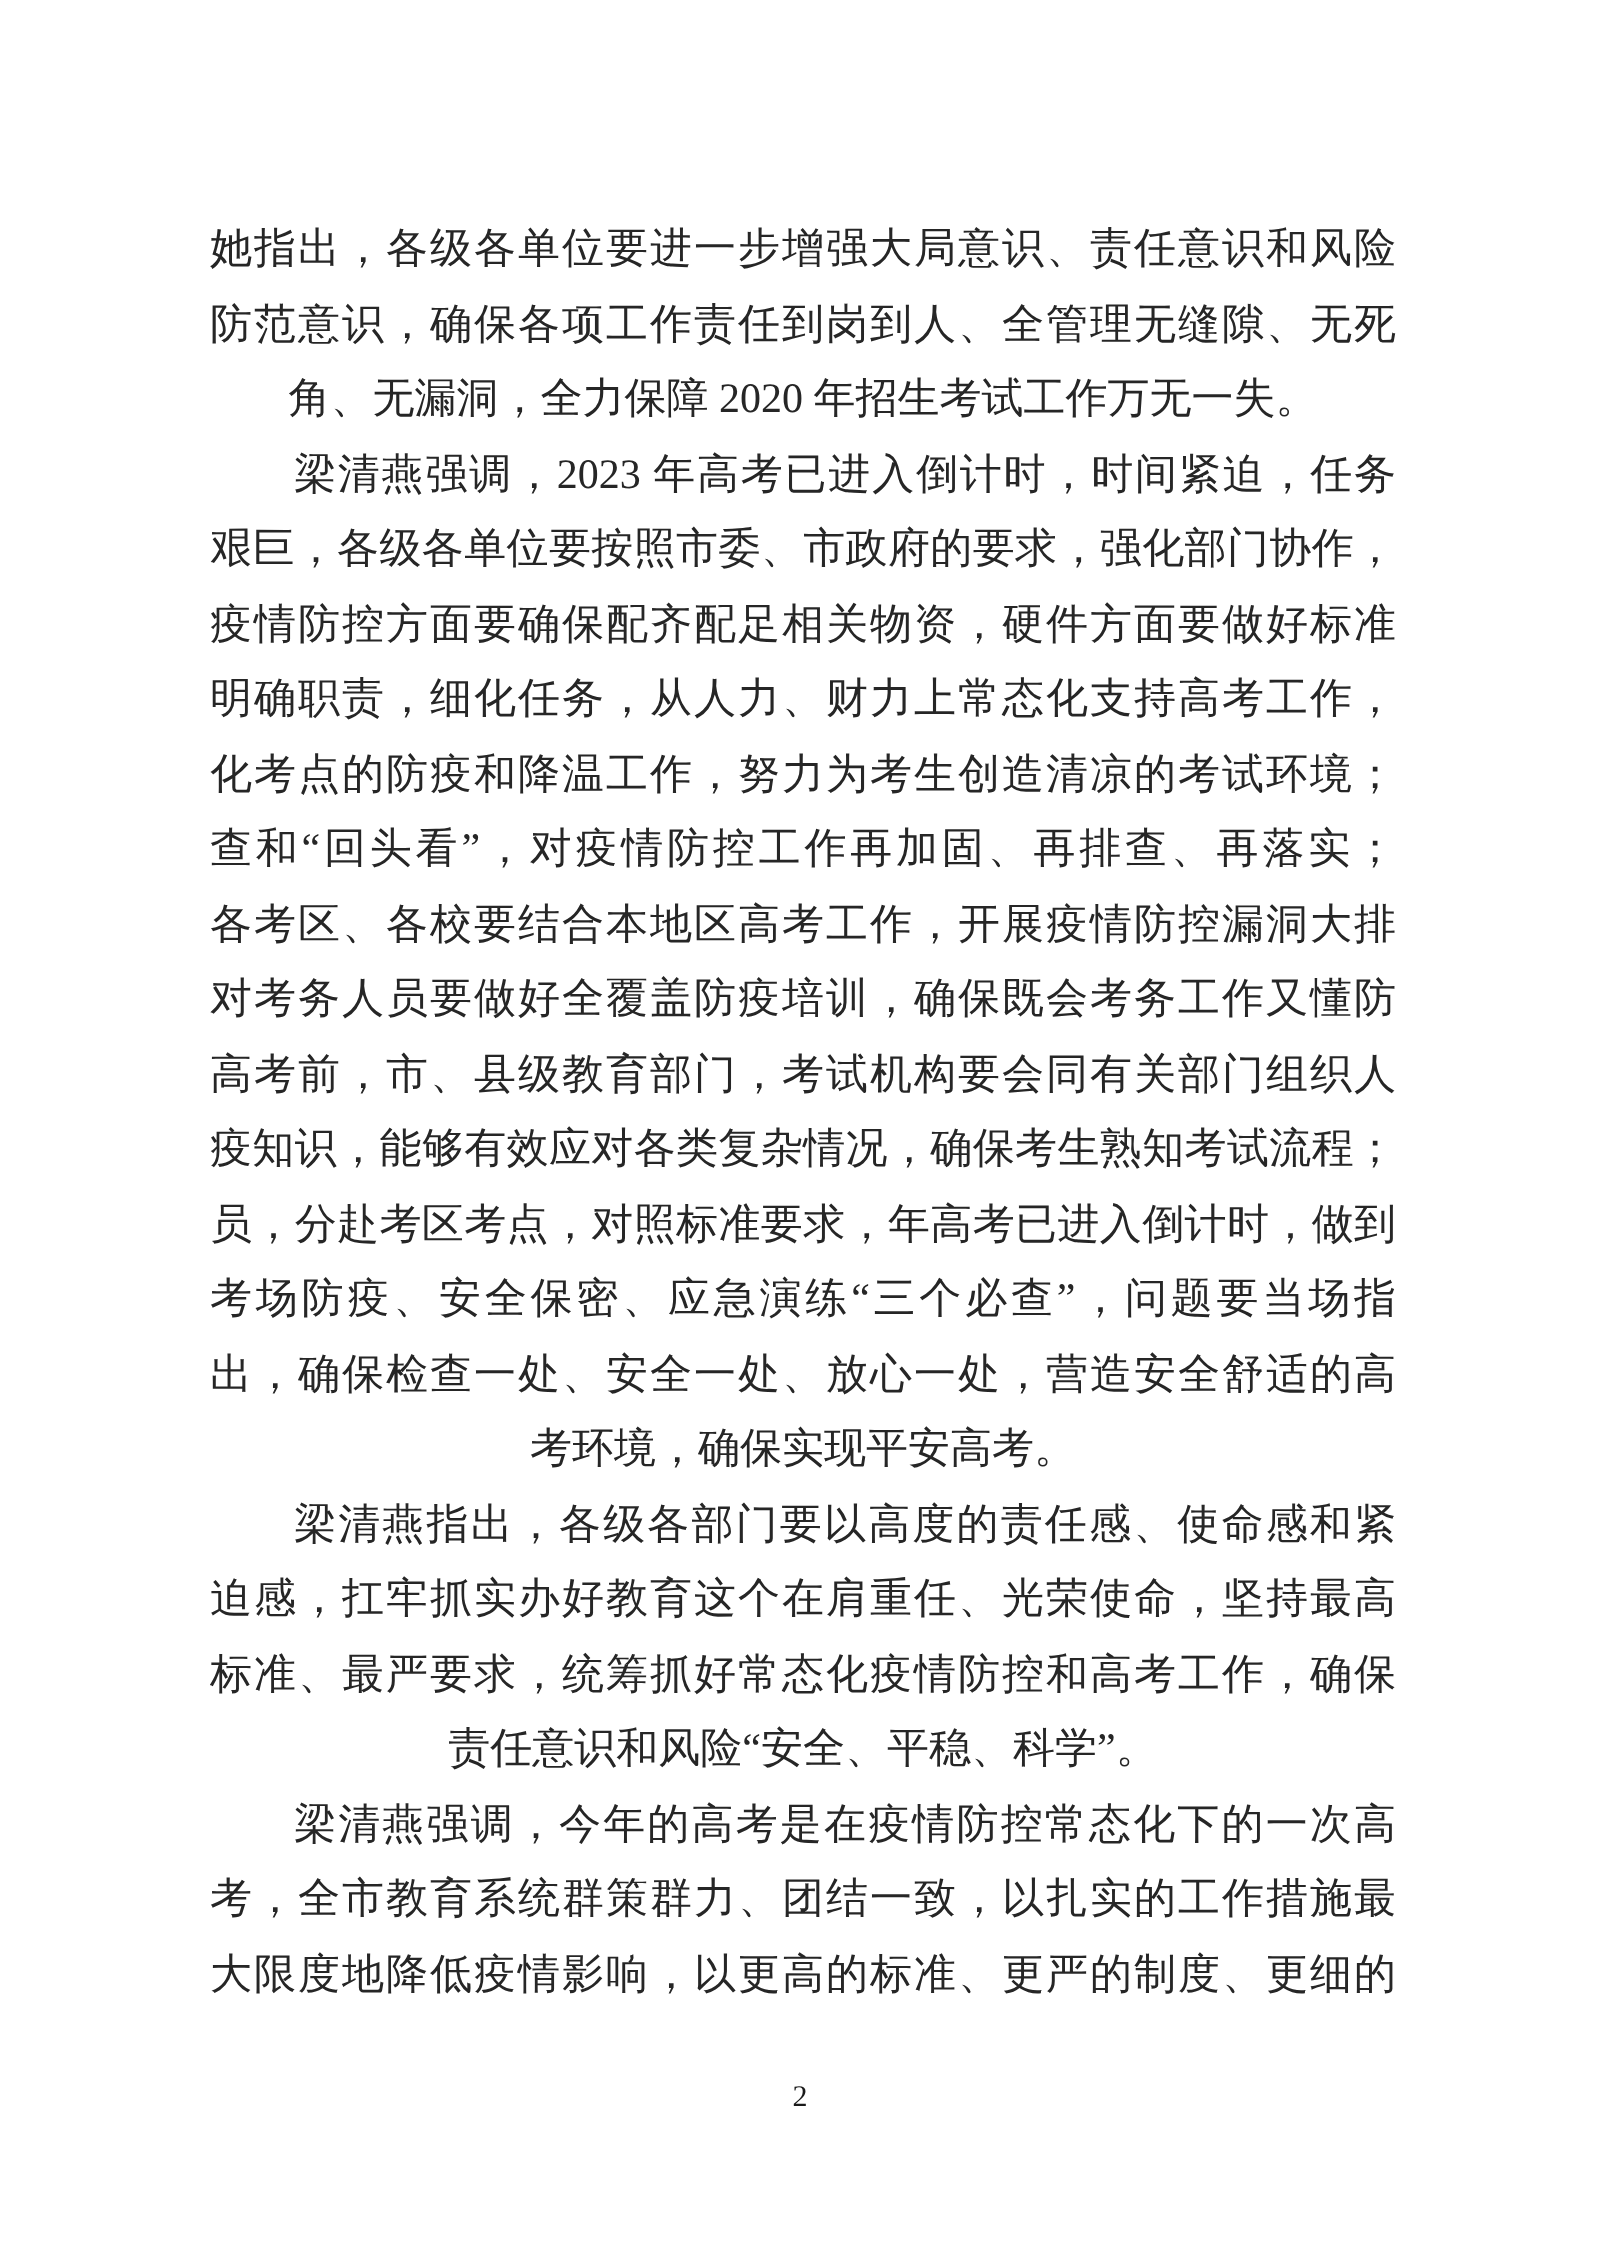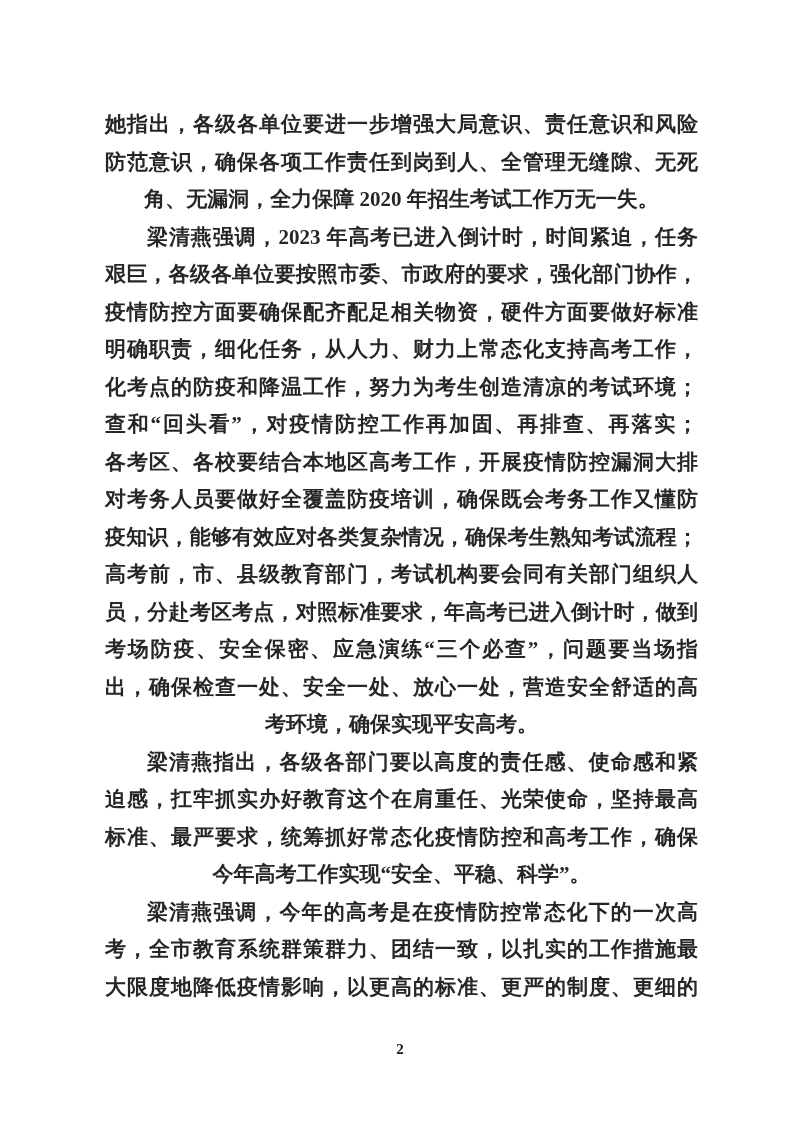--- a/index.html
+++ b/index.html
@@ -8,21 +8,20 @@
     background: #ffffff;
   }
   .page {
     position: relative;
     width: 800px;
     height: 1131px;
     background: #ffffff;
     overflow: hidden;
     font-family: "Liberation Serif", "DejaVu Serif", serif;
     color: #262626;
-    font-weight: bold;
   }
   .content {
     position: absolute;
     left: 105px;
     top: 106px;
     width: 593px;
     font-size: 21px;
     line-height: 37.5px;
   }
   .paragraph {
@@ -64,32 +63,32 @@
       </div>
       <div class="paragraph">
         <div class="line indent fill">梁清燕强调，2023 年高考已进入倒计时，时间紧迫，任务</div>
         <div class="line fill">艰巨，各级各单位要按照市委、市政府的要求，强化部门协作，</div>
         <div class="line fill">疫情防控方面要确保配齐配足相关物资，硬件方面要做好标准</div>
         <div class="line fill">明确职责，细化任务，从人力、财力上常态化支持高考工作，</div>
         <div class="line fill">化考点的防疫和降温工作，努力为考生创造清凉的考试环境；</div>
         <div class="line fill">查和“回头看”，对疫情防控工作再加固、再排查、再落实；</div>
         <div class="line fill">各考区、各校要结合本地区高考工作，开展疫情防控漏洞大排</div>
         <div class="line fill">对考务人员要做好全覆盖防疫培训，确保既会考务工作又懂防</div>
+        <div class="line fill">高考前，市、县级教育部门，考试机构要会同有关部门组织人</div>
         <div class="line fill">疫知识，能够有效应对各类复杂情况，确保考生熟知考试流程；</div>
-        <div class="line fill">高考前，市、县级教育部门，考试机构要会同有关部门组织人</div>
         <div class="line fill">员，分赴考区考点，对照标准要求，年高考已进入倒计时，做到</div>
         <div class="line fill">考场防疫、安全保密、应急演练“三个必查”，问题要当场指</div>
         <div class="line fill">出，确保检查一处、安全一处、放心一处，营造安全舒适的高</div>
         <div class="line">考环境，确保实现平安高考。</div>
       </div>
       <div class="paragraph">
         <div class="line indent fill">梁清燕指出，各级各部门要以高度的责任感、使命感和紧</div>
         <div class="line fill">迫感，扛牢抓实办好教育这个在肩重任、光荣使命，坚持最高</div>
         <div class="line fill">标准、最严要求，统筹抓好常态化疫情防控和高考工作，确保</div>
-        <div class="line">今年高考工作实现“安全、平稳、科学”。</div>
+        <div class="line">责任意识和风险“安全、平稳、科学”。</div>
       </div>
       <div class="paragraph">
         <div class="line indent fill">梁清燕强调，今年的高考是在疫情防控常态化下的一次高</div>
         <div class="line fill">考，全市教育系统群策群力、团结一致，以扎实的工作措施最</div>
         <div class="line fill">大限度地降低疫情影响，以更高的标准、更严的制度、更细的</div>
       </div>
     </div>
   <div class="page-number">2</div>
 </div>
 

